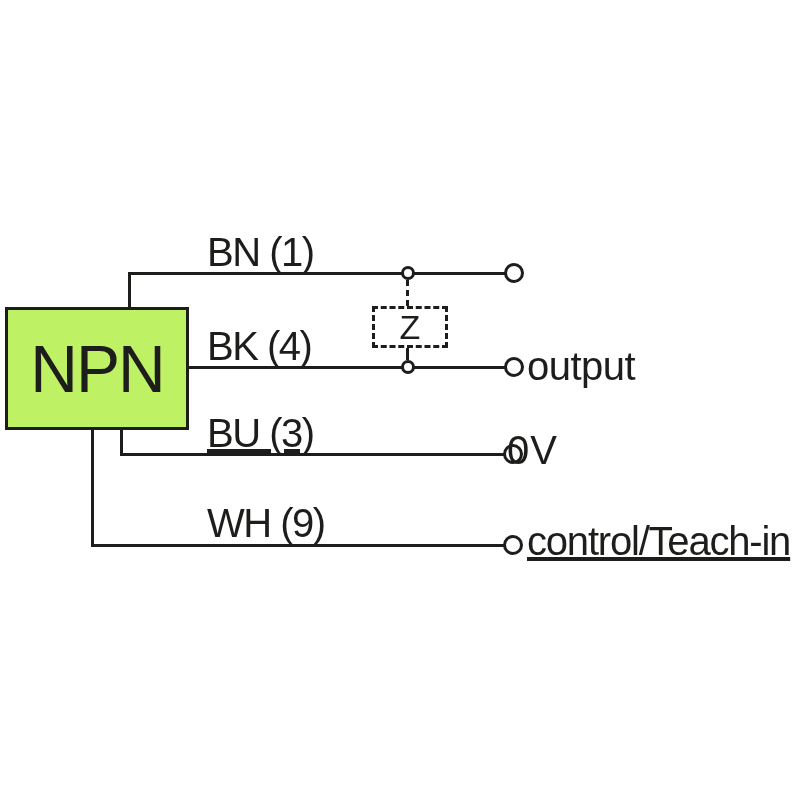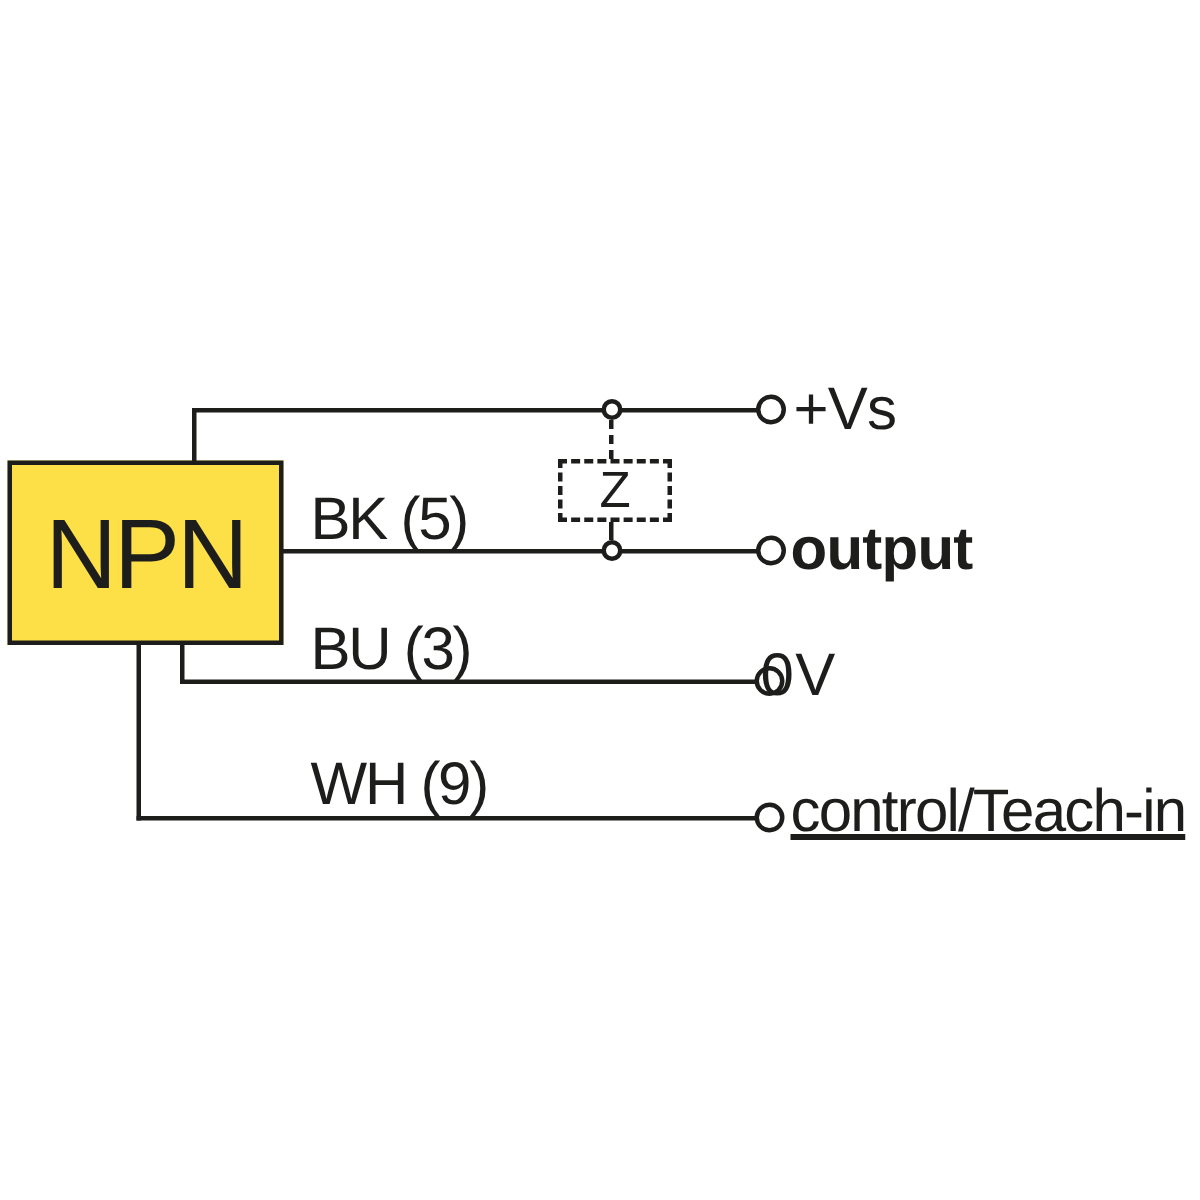--- a/index.html
+++ b/index.html
@@ -17,21 +17,21 @@
     overflow: hidden;
   }
 
   
   .npn-box {
     position: absolute;
     left: 5px; top: 307px;
     width: 184px; height: 123px;
     border: 3px solid #1d1d1b;
     box-sizing: border-box;
-    background: #fde047;
+    background: #bef264;
     display: flex;
     align-items: center;
     justify-content: center;
   }
   .npn-label {
     font-size: 66px;
     letter-spacing: -2px;
     line-height: 1;
     white-space: nowrap;
   }
@@ -103,39 +103,39 @@
 <body>
 
 <div class="canvas">
 
   <div class="npn-box">
     <span class="npn-label">NPN</span>
   </div>
 
   <div class="line" style="left:128px; top:272px; width:3px; height:37px;"></div>
   <div class="line" style="left:128px; top:272px; width:378px; height:3px;"></div>
+  <span class="wire-label" style="left:207px; top:232px;">BN (1)</span>
   <div class="junction" style="left:401px; top:266px;"></div>
   <div class="terminal" style="left:504px; top:263px;"></div>
-  <span class="term-label" style="left:529px; top:253px;">+Vs</span>
 
   <div class="z-connector" style="left:406px; top:280px; height:26px;"></div>
   <div class="z-box">
     <span class="z-label">Z</span>
   </div>
   <div class="z-connector" style="left:406px; top:348px; height:12px;"></div>
 
   <div class="line" style="left:186px; top:366px; width:320px; height:3px;"></div>
-  <span class="wire-label" style="left:207px; top:326px;">BK (5)</span>
+  <span class="wire-label" style="left:207px; top:326px;">BK (4)</span>
   <div class="junction" style="left:401px; top:360px;"></div>
   <div class="terminal" style="left:504px; top:357px;"></div>
-  <span class="term-label" style="left:527px; top:346px;font-weight:bold;">output</span>
+  <span class="term-label" style="left:527px; top:346px;">output</span>
 
   <div class="line" style="left:120px; top:428px; width:3px; height:27px;"></div>
   <div class="line" style="left:120px; top:453px; width:384px; height:3px;"></div>
-  <span class="wire-label" style="left:207px; top:413px;">BU (3)</span>
+  <span class="wire-label" style="left:207px; top:413px;text-decoration:underline;">BU (3)</span>
   <div class="terminal" style="left:503px; top:444px;"></div>
   <span class="term-label" style="left:507px; top:430px; letter-spacing:1px;">0V</span>
 
   <div class="line" style="left:91px; top:428px; width:3px; height:119px;"></div>
   <div class="line" style="left:91px; top:544px; width:413px; height:3px;"></div>
   <span class="wire-label" style="left:207px; top:503px;">WH (9)</span>
   <div class="terminal" style="left:503px; top:535px;"></div>
   <span class="term-label" style="left:527px; top:521px; letter-spacing:-1.2px;text-decoration:underline;">control/Teach-in</span>
 
 </div>

